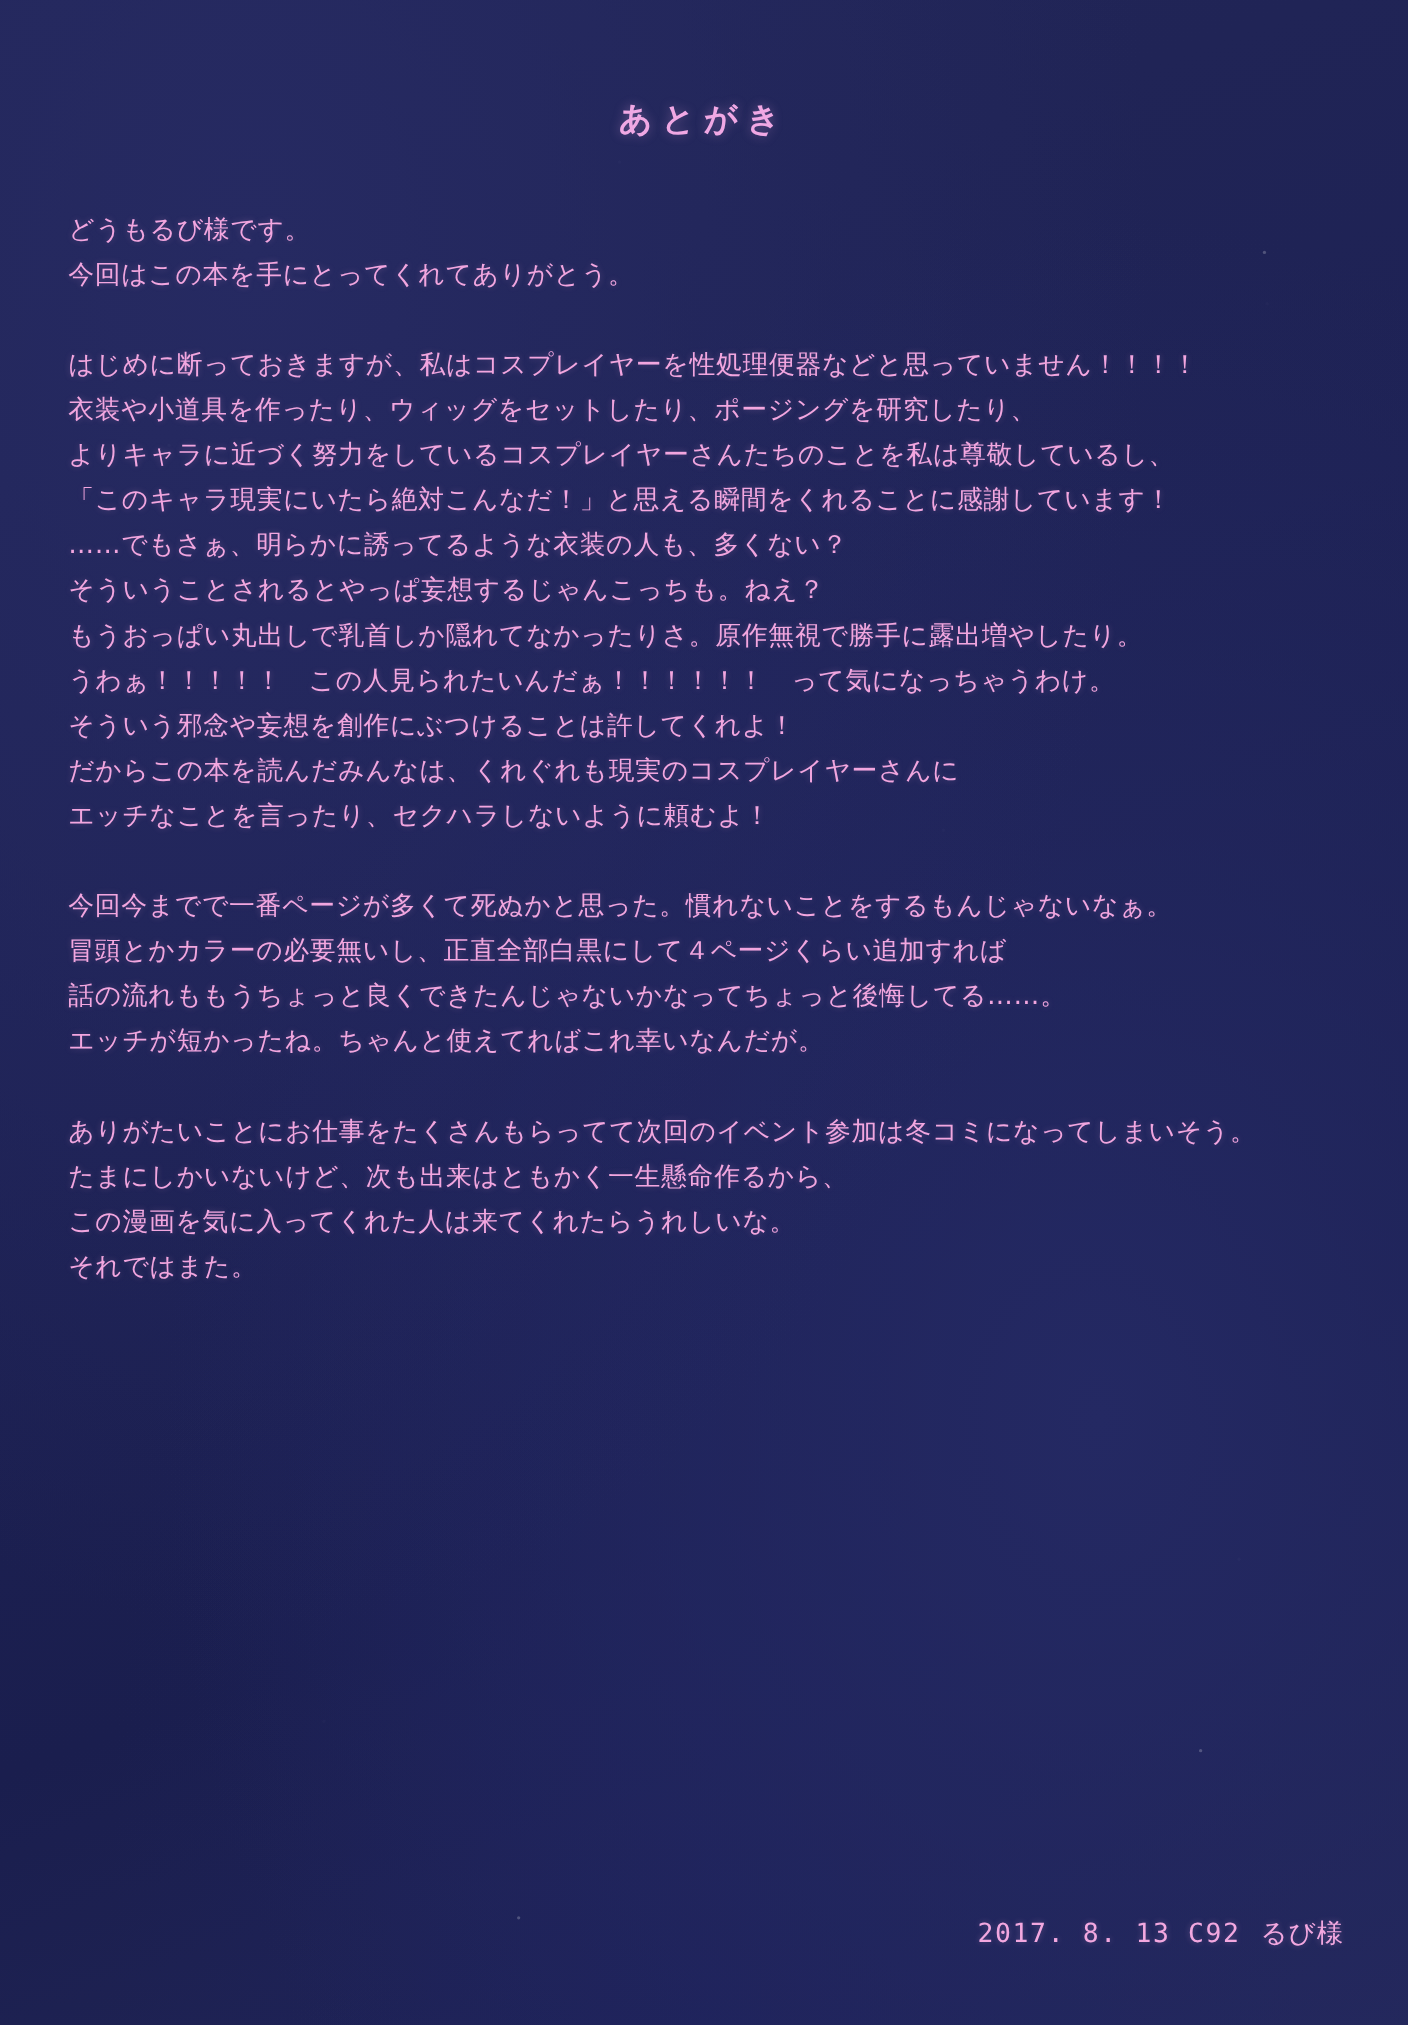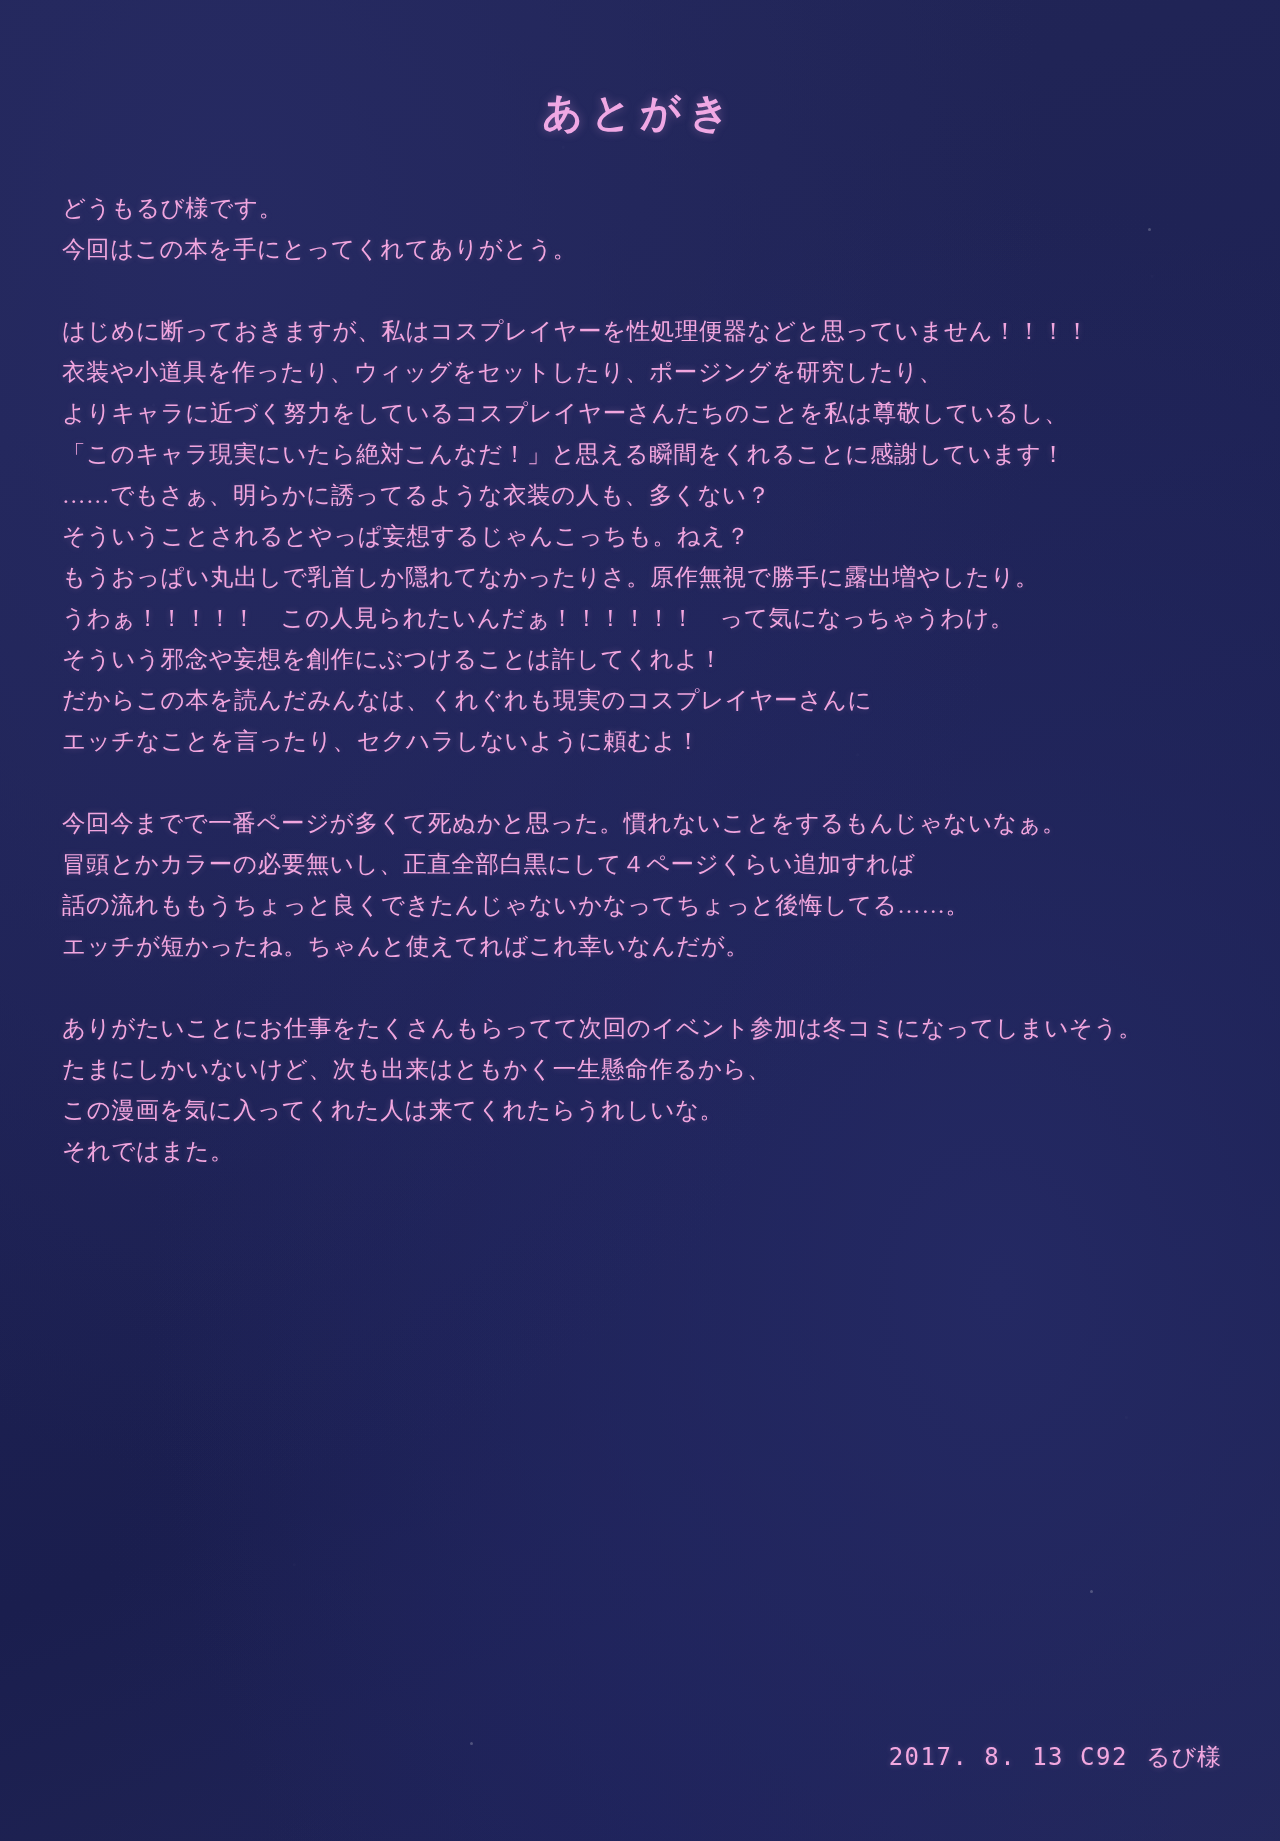--- a/index.html
+++ b/index.html
@@ -28,42 +28,42 @@
       radial-gradient(circle at 12% 22%, rgba(255,255,255,0.025) 0 1px, rgba(255,255,255,0) 2px),
       radial-gradient(circle at 44% 8%, rgba(255,255,255,0.02) 0 1px, rgba(255,255,255,0) 2px),
       radial-gradient(circle at 67% 41%, rgba(255,255,255,0.02) 0 1px, rgba(255,255,255,0) 2px),
       radial-gradient(circle at 88% 77%, rgba(255,255,255,0.025) 0 1px, rgba(255,255,255,0) 2px),
       radial-gradient(circle at 23% 85%, rgba(255,255,255,0.02) 0 1px, rgba(255,255,255,0) 2px),
       radial-gradient(circle at 90% 15%, rgba(255,255,255,0.02) 0 1px, rgba(255,255,255,0) 2px);
     opacity: .9;
   }
   .title {
     position: absolute;
-    top: 58px;
+    top: 68px;
     left: 0;
     width: 100%;
     text-align: center;
     color: #f0a8e4;
-    font-size: 40px;
+    font-size: 30px;
     font-weight: 700;
     letter-spacing: 8px;
     text-shadow: 0 0 10px rgba(240,168,228,0.35);
   }
   .body-text {
     position: absolute;
     top: 188px;
     left: 62px;
     right: 58px;
     color: #f2a6df;
     font-size: 23.5px;
     line-height: 41px;
     letter-spacing: 0.6px;
     text-shadow: 0 0 6px rgba(242,166,223,0.25);
   }
-  .para { margin: 0 0 41px 0; font-family: Liberation Serif, serif; }
+  .para { margin: 0 0 41px 0; }
   .para:last-child { margin-bottom: 0; }
   .line { white-space: pre-wrap; }
   .signature {
     position: absolute;
     right: 58px;
     bottom: 68px;
     color: #f3a8e0;
     font-size: 24px;
     letter-spacing: 1.5px;
     font-family: "DejaVu Sans Mono", "Liberation Mono", monospace;

